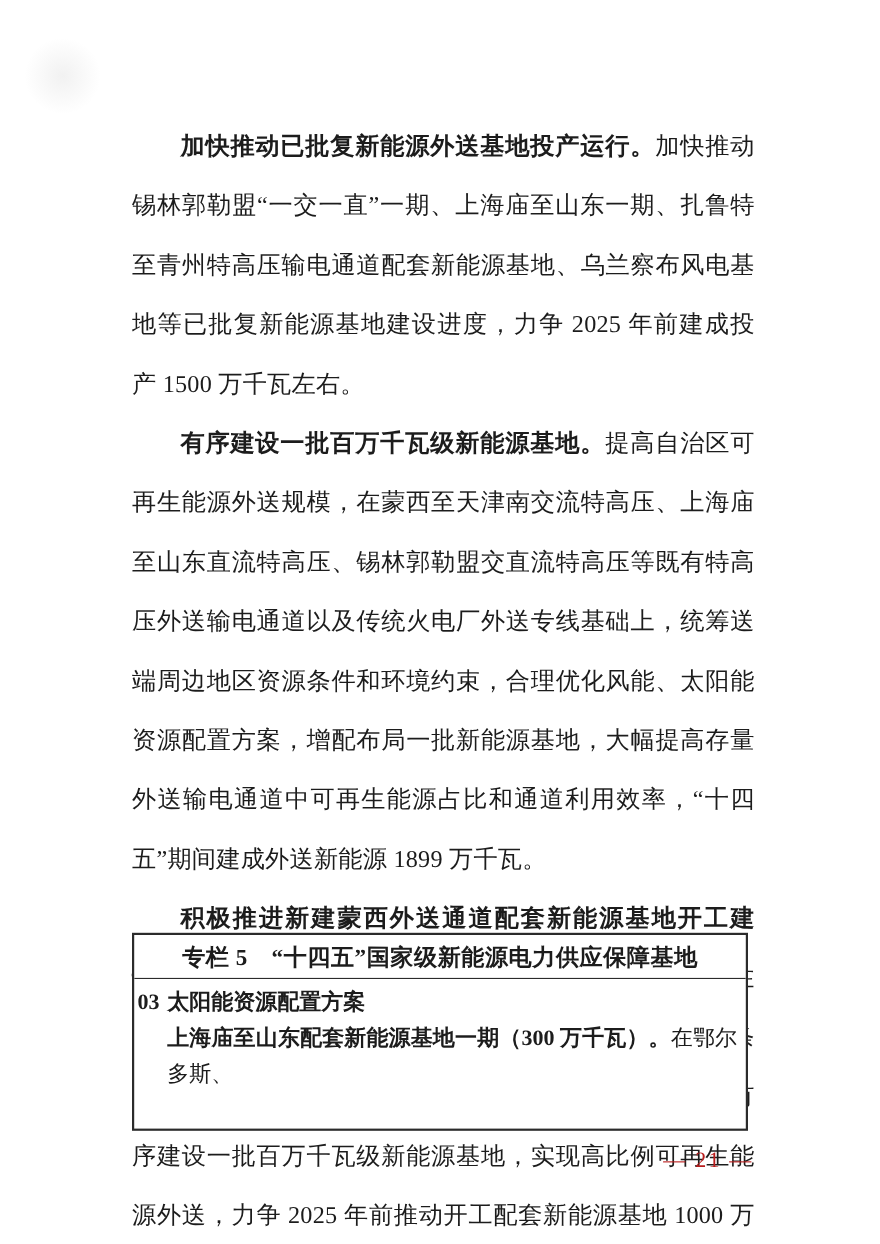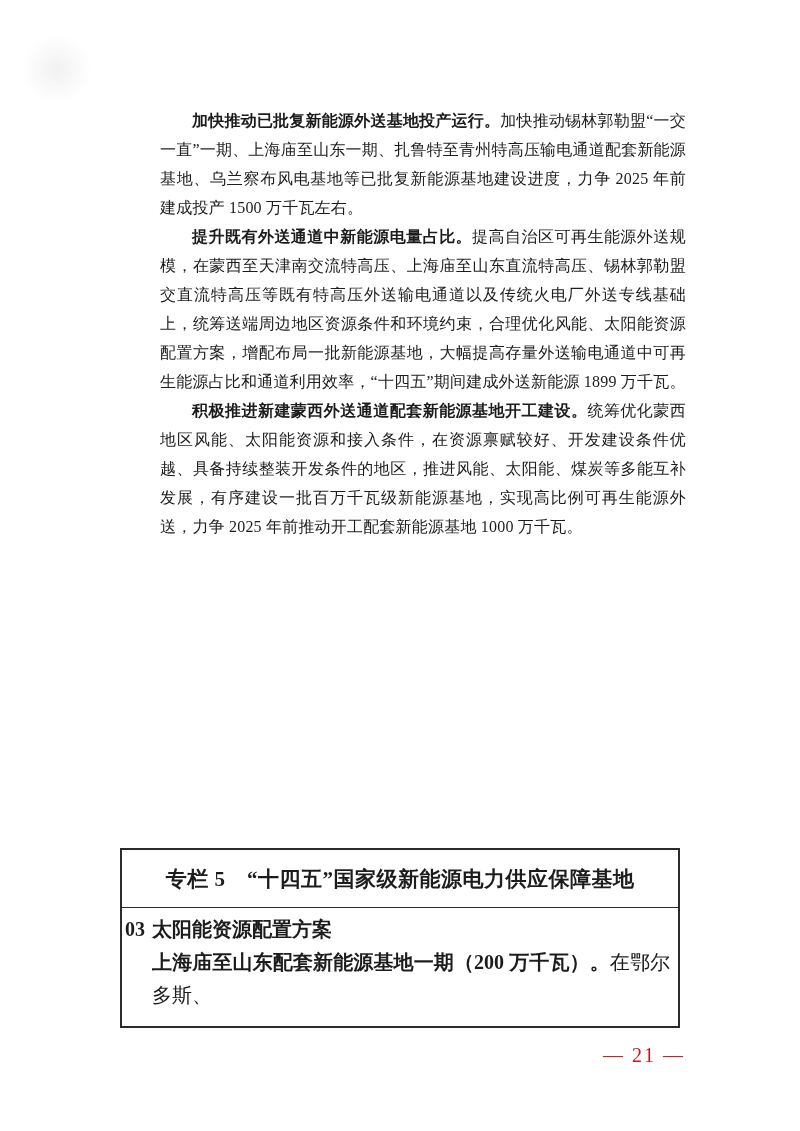--- a/index.html
+++ b/index.html
@@ -20,38 +20,37 @@
     position: absolute; left: 22px; top: 34px;
     width: 70px; height: 70px;
     background: radial-gradient(ellipse at center, rgba(120,120,120,0.10), rgba(255,255,255,0) 70%);
     pointer-events: none;
   }
   .content {
     position: absolute;
     left: 120px; top: 106px; width: 566px;
   }
   .para {
-    font-size: 16px;
-    line-height: 29px;
+    font-size: 22px;
+    line-height: 54px;
     text-align: justify;
     text-indent: 2em;
     letter-spacing: 0.2px;
-    margin-left: 40px;
   }
   .para .lead { font-weight: bold; }
   .panel {
     position: absolute;
     left: 120px; top: 848px;
     width: 560px; height: 180px;
     border: 2px solid #2b2b2b;
     overflow: hidden;
     background: #ffffff;
   }
   .panel-header {
-    height: 58px;
+    height: 40px;
     border-bottom: 1.5px solid #2b2b2b;
     display: flex; align-items: center; justify-content: center;
     font-weight: bold;
     font-size: 21px;
     letter-spacing: 0.5px;
   }
   .panel-body {
     padding: 5px 8px 0 3px;
     font-size: 20px;
     line-height: 33px;
@@ -75,27 +74,27 @@
 </style>
 </head>
 <body>
 
 <div class="page">
 
   <div class="artifact"></div>
 
   <div class="content">
     <p class="para"><span class="lead">加快推动已批复新能源外送基地投产运行。</span><span>加快推动锡林郭勒盟“一交一直”一期、上海庙至山东一期、扎鲁特至青州特高压输电通道配套新能源基地、乌兰察布风电基地等已批复新能源基地建设进度，力争 2025 年前建成投产 1500 万千瓦左右。</span></p>
-    <p class="para"><span class="lead">提升既有外送通道中新能源电量占比。</span><span>提高自治区可再生能源外送规模，在蒙西至天津南交流特高压、上海庙至山东直流特高压、锡林郭勒盟交直流特高压等既有特高压外送输电通道以及传统火电厂外送专线基础上，统筹送端周边地区资源条件和环境约束，合理优化风能、太阳能资源配置方案，增配布局一批新能源基地，大幅提高存量外送输电通道中可再生能源占比和通道利用效率，“十四五”期间建成外送新能源 1899 万千瓦。</span></p>
+    <p class="para"><span class="lead">有序建设一批百万千瓦级新能源基地。</span><span>提高自治区可再生能源外送规模，在蒙西至天津南交流特高压、上海庙至山东直流特高压、锡林郭勒盟交直流特高压等既有特高压外送输电通道以及传统火电厂外送专线基础上，统筹送端周边地区资源条件和环境约束，合理优化风能、太阳能资源配置方案，增配布局一批新能源基地，大幅提高存量外送输电通道中可再生能源占比和通道利用效率，“十四五”期间建成外送新能源 1899 万千瓦。</span></p>
     <p class="para"><span class="lead">积极推进新建蒙西外送通道配套新能源基地开工建设。</span><span>统筹优化蒙西地区风能、太阳能资源和接入条件，在资源禀赋较好、开发建设条件优越、具备持续整装开发条件的地区，推进风能、太阳能、煤炭等多能互补发展，有序建设一批百万千瓦级新能源基地，实现高比例可再生能源外送，力争 2025 年前推动开工配套新能源基地 1000 万千瓦。</span></p>
   </div>
 
   <div class="panel">
     <div class="panel-header">专栏 5　“十四五”国家级新能源电力供应保障基地</div>
     <div class="panel-body">
       <div class="panel-item-heading"><span class="item-number">03</span><span>太阳能资源配置方案</span></div>
-      <div class="panel-entry"><span class="lead">上海庙至山东配套新能源基地一期（200 万千瓦）。</span><span>在鄂尔多斯、</span></div>
+      <div class="panel-entry"><span class="lead">上海庙至山东配套新能源基地一期（300 万千瓦）。</span><span>在鄂尔多斯、</span></div>
     </div>
   </div>
 
   <div class="page-number">— 21 —</div>
 
 </div>
 
 </body></html>

